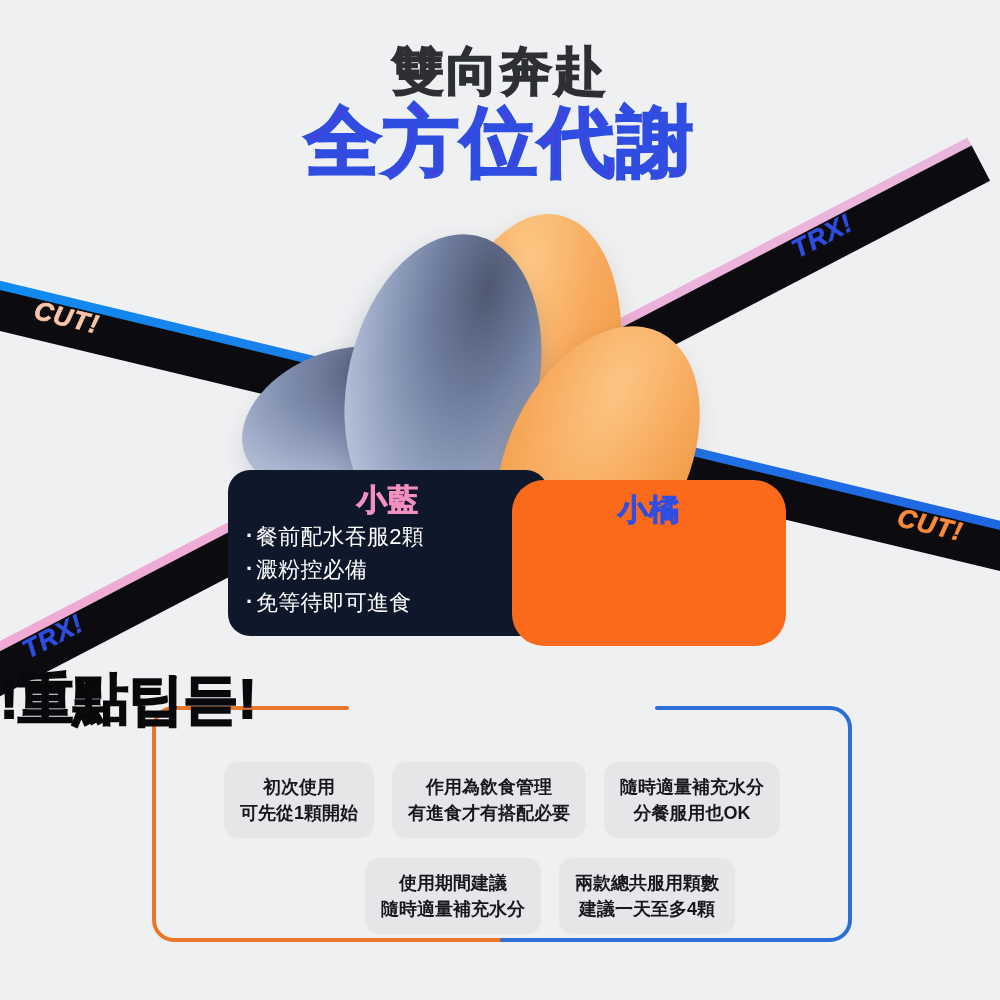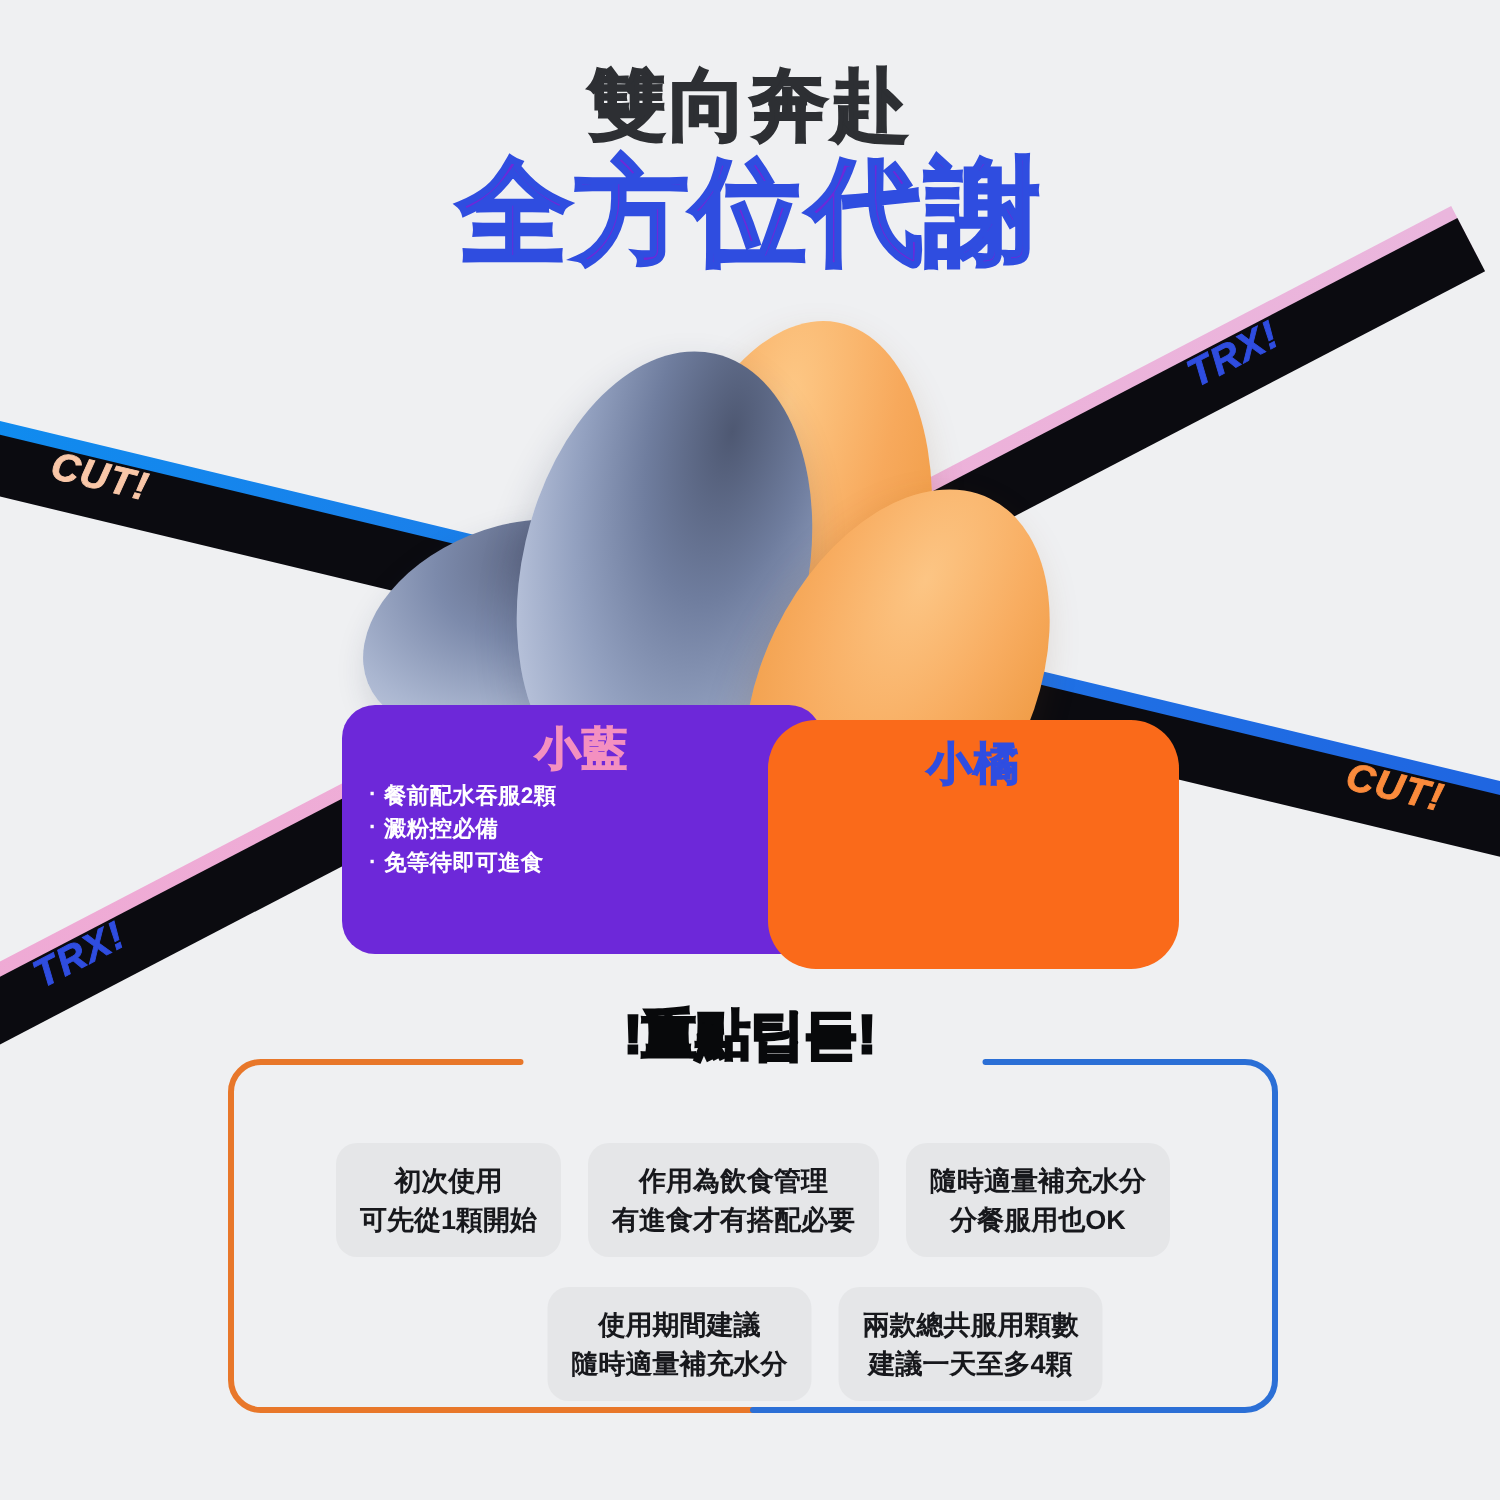--- a/index.html
+++ b/index.html
@@ -100,53 +100,53 @@
   }
 
   
   .card{
     position:absolute;border-radius:22px;
     box-sizing:border-box;
     padding:14px 18px 18px;
   }
   #card-blue{
     left:228px;top:470px;width:320px;height:166px;
-    background:#6d28d9;
+    background:#0f172a;
   }
   #card-orange{
     left:512px;top:480px;width:274px;height:166px;
     background:#fa6a1a;
     border-radius:32px;
   }
   .card-title{
     text-align:center;font-size:30px;font-weight:900;line-height:1.05;
     letter-spacing:1px;margin-bottom:4px;
   }
   #card-blue .card-title{color:#f490c0;-webkit-text-stroke:1px #f490c0;}
   #card-orange .card-title{color:#2f4de0;-webkit-text-stroke:1px #2f4de0;}
   .card ul{list-style:none;margin:0;padding:0;}
   .card li{
-    color:#fff;font-size:15px;line-height:1.52;font-weight:700;
+    color:#fff;font-size:22px;line-height:1.52;font-weight:400;
     letter-spacing:.2px;white-space:nowrap;
     padding-left:10px;position:relative;
   }
   .card li::before{
     content:"·";position:absolute;left:0;top:-1px;font-weight:900;
   }
 
   
   #tips-frame{
     position:absolute;left:152px;top:706px;width:700px;height:236px;
     box-sizing:border-box;
   }
   #tips-frame .border-svg{position:absolute;left:0;top:0;}
 
   #tips-heading{
-    position:absolute;left:0;top:672px;width:1000px;text-align:center;
-    font-size:36px;font-weight:900;color:#08090b;letter-spacing:0px;
+    position:absolute;left:0;top:672px;width:1000px;text-align:left;
+    font-size:55px;font-weight:900;color:#08090b;letter-spacing:0px;
     -webkit-text-stroke:2px #08090b;
     line-height:1;
   }
 
   .tip-row{position:absolute;display:flex;gap:18px;justify-content:center;width:700px;left:0;}
   #tip-row-1{top:56px;}
   #tip-row-2{top:152px;padding-left:48px;}
   .tip{
     background:#e5e6e8;border-radius:14px;
     padding:12px 16px;

